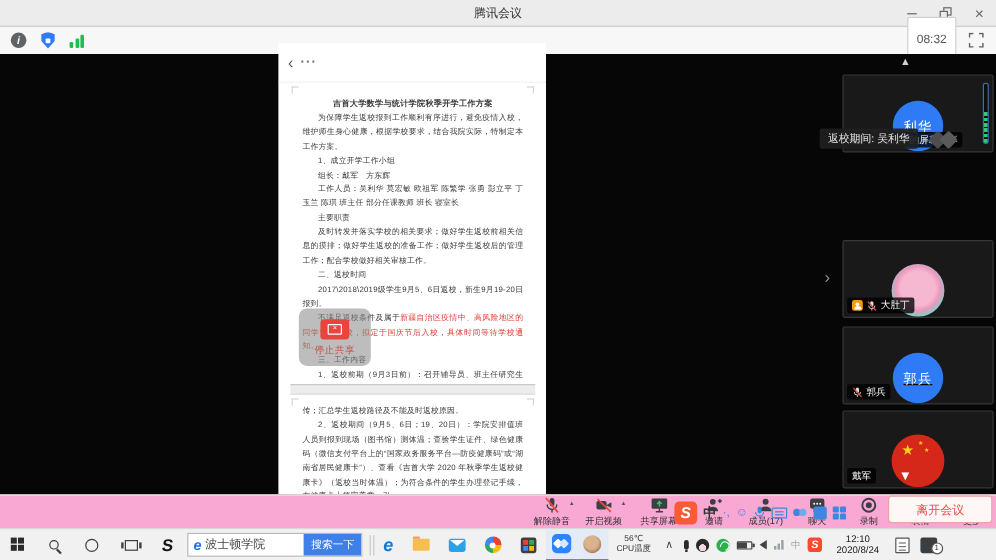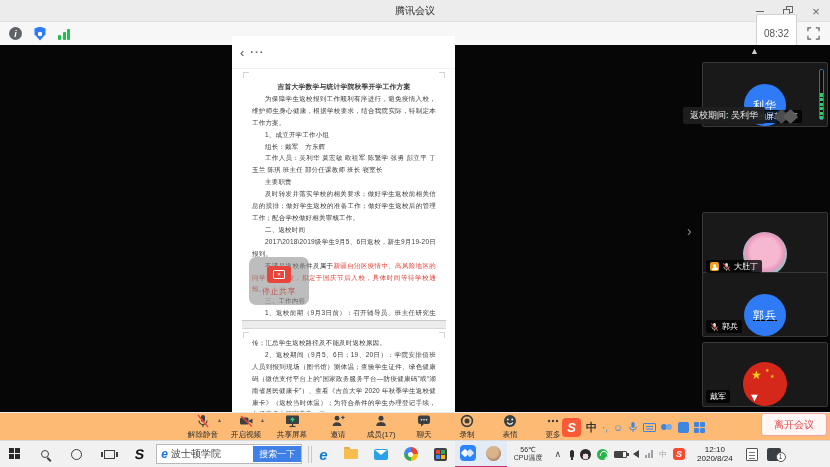--- a/index.html
+++ b/index.html
@@ -61,74 +61,74 @@
   
   .toast{position:absolute;left:683px;top:62px;height:17px;line-height:17px;background:rgba(32,32,32,.92);color:#e8e8e8;font-size:9px;padding:0 7px;border-radius:2px;z-index:6;}
   .ghostlogo{position:absolute;left:776px;top:64px;z-index:5;width:26px;height:16px;}
   .ghostlogo i{position:absolute;width:11px;height:11px;background:#4d4d4d;transform:rotate(45deg);border-radius:2px;top:2px;}
   .ghostlogo i:nth-child(2){left:9px;background:#5a5a5a;}
   
   .scrollup{position:absolute;left:750px;top:1px;color:#cfcfcf;font-size:9px;}
   .scrolldown{position:absolute;left:749px;top:346px;color:#fff;font-size:11px;z-index:7;}
   .expandch{position:absolute;left:687px;top:178px;color:#909090;font-size:14px;}
   .tile{position:absolute;left:702px;width:126px;height:65px;background:#191919;border:1px solid #383838;border-radius:2px;overflow:hidden;}
-  .t1{top:17px;} .t2{top:87px;} .t3{top:167px;} .t4{top:227px;} .t5{top:297px;height:65px;}
+  .t1{top:17px;} .t2{top:87px;} .t3{top:155px;} .t4{top:227px;} .t5{top:297px;height:65px;}
   .avatarwrap{position:absolute;left:0;top:0;right:0;bottom:0;display:flex;align-items:flex-end;justify-content:center;text-decoration:underline;}
   .avatar-circle{width:42px;height:42px;border-radius:50%;background:#2f7bf5;color:#fff;font-size:11px;display:flex;align-items:center;justify-content:center;letter-spacing:1px;}
   .avatar-photo{width:44px;height:44px;border-radius:50%;background:radial-gradient(circle at 48% 42%,#d8b49a 0 34%,#b98d72 50%,#7d8f57 64%,#55663c 100%);}
   .avatar-cartoon{width:44px;height:44px;border-radius:50%;background:radial-gradient(circle at 50% 46%,#f6b8d0 0 44%,#e998bd 58%,#7fd0c8 72%,#5fb8b0 100%);}
   .avatar-flag{width:44px;height:44px;border-radius:50%;background:#d6281a;position:relative;}
   .avatar-flag .bigstar{position:absolute;left:8px;top:6px;color:#f7d117;font-size:12px;}
   .avatar-flag .smstar{position:absolute;color:#f7d117;font-size:5px;}
   .ss1{left:22px;top:5px;} .ss2{left:27px;top:11px;}
   .namelabel{position:absolute;left:3px;bottom:3px;background:rgba(0,0,0,.78);border-radius:2px;padding:1px 4px;display:flex;align-items:center;gap:3px;color:#fff;font-size:8px;white-space:nowrap;z-index:3;}
   .monitor-ic{display:inline-block;width:9px;height:7px;background:#e8e8e8;border-radius:1px;position:relative;}
   .monitor-ic::after{content:"";position:absolute;left:2px;top:1.5px;width:5px;height:3px;background:#2a2a2a;}
   .hostbadge{width:9px;height:9px;background:#f39c12;border-radius:2px;position:relative;}
   .hostbadge::before{content:"";position:absolute;left:3px;top:1.5px;width:3px;height:3px;border-radius:50%;background:#fff;}
   .hostbadge::after{content:"";position:absolute;left:1.5px;top:5px;width:6px;height:3px;border-radius:3px 3px 0 0;background:#fff;}
   .audiobar{position:absolute;right:3px;top:6px;bottom:6px;width:5px;background:#0d0d0d;border:1px solid #3a6ea5;border-radius:2px;z-index:4;}
   .audiobar i{position:absolute;left:0;right:0;bottom:0;height:55%;background:repeating-linear-gradient(to top,#2ecc71 0 3px,#0d0d0d 3px 4.5px);}
   
-  .mtoolbar{position:absolute;left:0;top:412px;width:830px;height:28px;background:#fdba74;border-top:1px solid #ebebeb;display:flex;align-items:center;padding-left:183px;gap:3px;z-index:8;}
+  .mtoolbar{position:absolute;left:0;top:412px;width:830px;height:28px;background:#f9a8d4;border-top:1px solid #ebebeb;display:flex;align-items:center;padding-left:183px;gap:3px;z-index:8;justify-content:flex-end;}
   .titem{width:40px;display:flex;flex-direction:column;align-items:center;justify-content:center;gap:1px;position:relative;}
   .titem .tlabel{font-size:8px;color:#2f2f2f;white-space:nowrap;transform:scale(.95);}
   .titem .caret{position:absolute;top:3px;right:1px;font-size:5px;color:#555;}
   .wideitem{width:46px;}
   
   .sogoubar{position:absolute;left:562px;top:416px;height:22px;display:flex;align-items:center;gap:5px;z-index:9;}
   .sglogo{width:19px;height:19px;background:#fb5a36;border-radius:4px;color:#fff;font-weight:bold;font-size:13px;display:flex;align-items:center;justify-content:center;font-style:italic;}
   .sgmode{font-size:11px;color:#333;font-weight:bold;}
   .sgblue{color:#3f86e0;font-size:10px;}
   .sgkbd{width:13px;height:9px;border:1px solid #3f86e0;border-radius:1px;position:relative;}
   .sgkbd::after{content:"";position:absolute;left:2px;top:2px;right:2px;height:1px;background:#3f86e0;box-shadow:0 2.5px 0 #3f86e0;}
   .sgbox{width:11px;height:11px;background:#3f86e0;border-radius:2px;}
   .sggrid{width:11px;height:11px;display:grid;grid-template-columns:5px 5px;grid-template-rows:5px 5px;gap:1px;}
   .sggrid i{background:#3f86e0;border-radius:1px;}
   .sgpeople{width:12px;height:10px;position:relative;}
   .sgpeople::before,.sgpeople::after{content:"";position:absolute;width:6px;height:6px;border-radius:50%;background:#3f86e0;top:2px;}
   .sgpeople::before{left:0;} .sgpeople::after{left:5px;background:#74a9ea;}
   
-  .leavebtn{position:absolute;right:3px;top:413px;width:66px;height:23px;background:#fff6f6;border:1px solid #f0a3a3;border-radius:3px;color:#e84c4c;font-size:10px;display:flex;align-items:center;justify-content:center;z-index:10;margin-left:46px;}
+  .leavebtn{position:absolute;right:3px;top:413px;width:87px;height:23px;background:#fff6f6;border:1px solid #f0a3a3;border-radius:3px;color:#e84c4c;font-size:10px;display:flex;align-items:center;justify-content:center;z-index:10;margin-left:46px;}
   
   .taskbar{position:absolute;left:0;top:440px;width:830px;height:27px;background:#f1f1f1;border-top:1px solid #d9d9d9;display:flex;align-items:center;z-index:11;}
   .tbcell{height:27px;display:flex;align-items:center;justify-content:center;flex:0 0 auto;}
   .startlogo{width:12px;height:12px;display:grid;grid-template-columns:5px 5px;grid-template-rows:5px 5px;gap:1px;margin:0 9px;}
   .startlogo i{background:#2a2a2a;}
   .magnifier{width:8px;height:8px;border:1.5px solid #3c4043;border-radius:50%;position:relative;margin:0 11px;}
   .magnifier::after{content:"";position:absolute;left:6px;top:6px;width:5px;height:1.5px;background:#3c4043;transform:rotate(45deg);transform-origin:0 0;}
   .cortana{width:11px;height:11px;border:1.5px solid #3c4043;border-radius:50%;margin:0 11px;}
   .taskview{width:11px;height:9px;border:1.3px solid #3c4043;position:relative;margin:0 11px;}
   .taskview::before{content:"";position:absolute;left:-4px;top:1px;width:2px;height:5px;background:#3c4043;}
   .taskview::after{content:"";position:absolute;right:-4px;top:1px;width:2px;height:5px;background:#3c4043;}
   .appS{font-size:14px;font-weight:900;color:#141414;transform:skewX(-8deg);margin:0 9px;letter-spacing:-1px;}
   .tsearchbox{width:146px;height:20px;background:#fff;border:1px solid #b9b9b9;display:flex;align-items:center;margin:0 4px;overflow:hidden;}
   .tsearchbox .eic{color:#1a73e8;font-weight:bold;font-size:12px;margin:0 3px 0 4px;font-style:italic;}
   .tsearchtext{flex:1;font-size:10px;color:#444;}
-  .tsearchbtn{width:48px;height:16px;background:#3e7fe8;color:#fff;font-size:9px;display:flex;align-items:center;justify-content:center;}
+  .tsearchbtn{width:48px;height:26px;background:#3e7fe8;color:#fff;font-size:9px;display:flex;align-items:center;justify-content:center;}
   .tsep{width:1px;height:17px;background:#c9c9c9;margin:0 2px;box-shadow:3px 0 0 #c9c9c9;}
   .edgeE{color:#0d7bd4;font-weight:bold;font-size:15px;margin:0 8px;font-style:italic;}
   .folder-ic{width:14px;height:10px;background:#f8bd4f;border-radius:1px;position:relative;margin:0 8px;}
   .folder-ic::before{content:"";position:absolute;left:0;top:-2px;width:6px;height:2px;background:#e9a93d;border-radius:1px 1px 0 0;}
   .mail-ic{width:14px;height:11px;background:#2aa1e8;border-radius:2px;position:relative;margin:0 8px;}
   .mail-ic::before{content:"";position:absolute;left:1px;top:1px;border-left:6px solid transparent;border-right:6px solid transparent;border-top:5px solid #fff;}
   .pinwheel{width:14px;height:14px;border-radius:50%;background:conic-gradient(#ea4335 0 25%,#fbbc05 0 50%,#34a853 0 75%,#4285f4 0 100%);position:relative;margin:0 8px;}
   .pinwheel::after{content:"";position:absolute;left:4.5px;top:4.5px;width:5px;height:5px;border-radius:50%;background:#fff;}
   .store-ic{width:13px;height:13px;background:#3c4043;border-radius:2px;display:grid;grid-template-columns:4px 4px;grid-template-rows:4px 4px;gap:1px;padding:2px;margin:0 8px;}
   .store-ic i:nth-child(1){background:#ea4335;} .store-ic i:nth-child(2){background:#34a853;}

